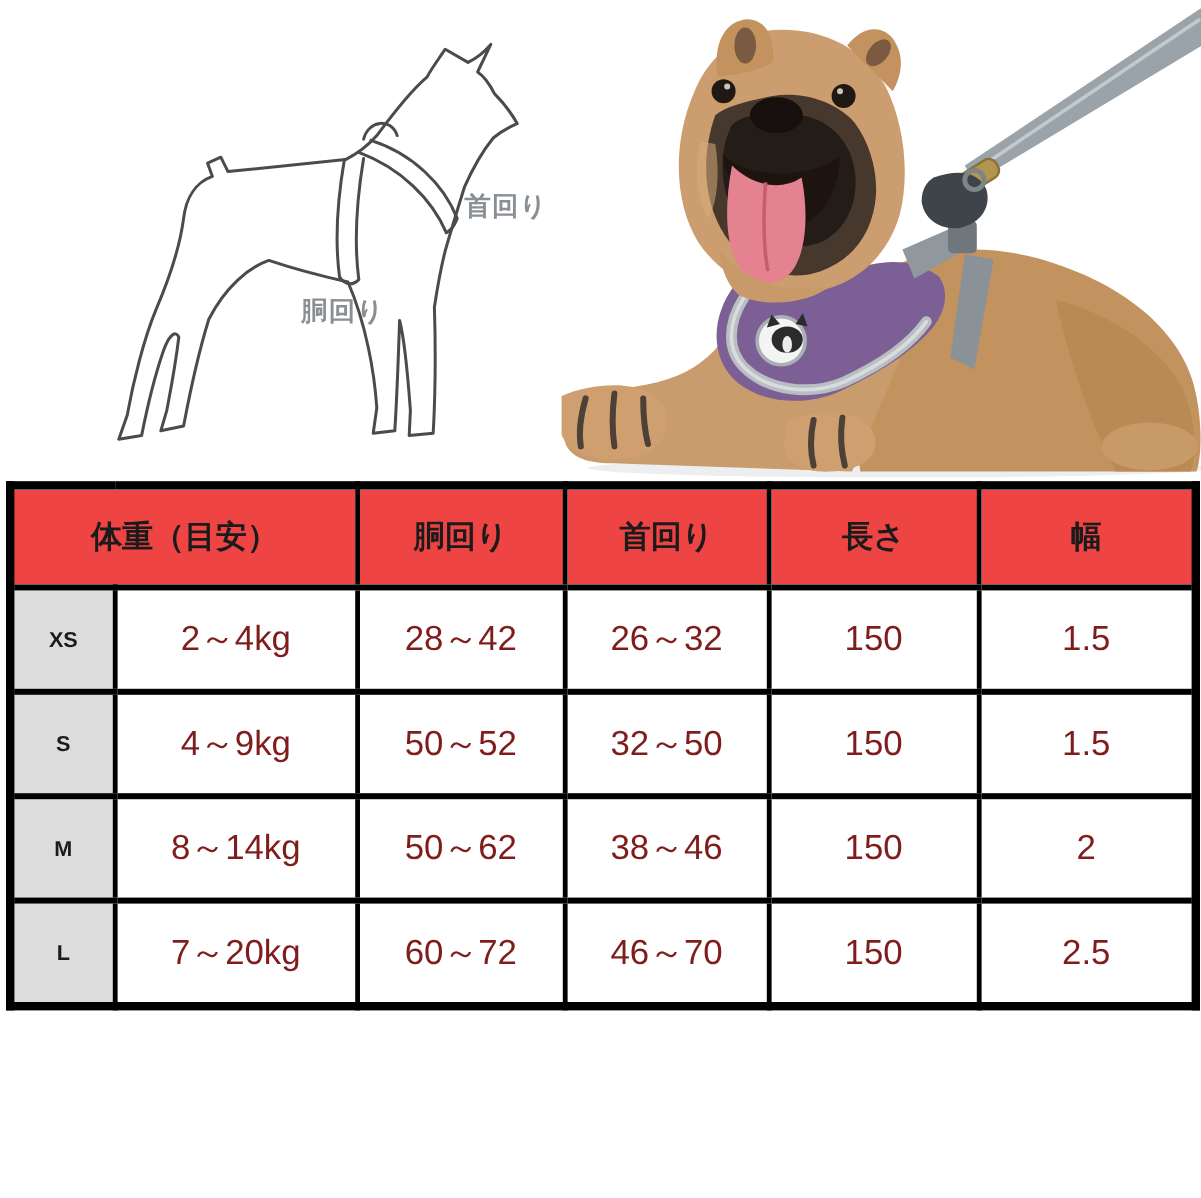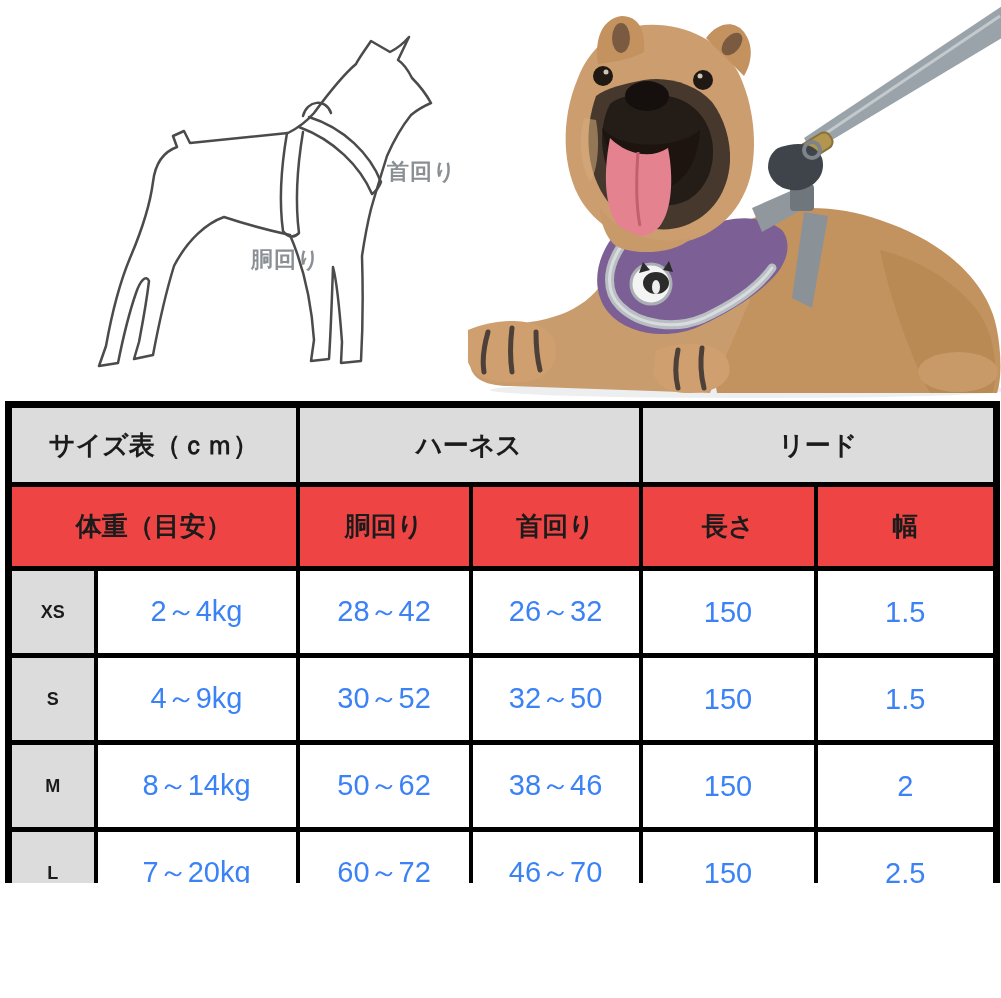--- a/index.html
+++ b/index.html
@@ -24,21 +24,21 @@
   }
   table.size-table th,table.size-table td{
     border:4px solid #000;border-top-width:5px;border-bottom-width:5px;
     text-align:center;vertical-align:middle;padding:0;
     overflow:hidden;white-space:nowrap;
   }
   tr.row-group th{height:74px;background:#dcdcdc;font-size:26px;font-weight:700;}
   tr.row-sub th{height:79px;background:#ef4444;font-size:26px;font-weight:700;}
   th.weight-head{padding-left:88px;}
   tr.row-data th{height:82px;background:#dcdcdc;font-size:18px;font-weight:700;}
-  tr.row-data td{height:82px;background:#fff;font-size:29px;font-weight:400;color:#3b82f6;}
+  tr.row-data td{height:82px;background:#fff;font-size:29px;font-weight:400;color:#7f1d1d;}
 </style>
 </head>
 <body>
 
 <div id="canvas">
 
   <svg id="line-drawing" viewBox="0 0 420 360" fill="none" stroke="#4b4b4b" stroke-width="2.5" stroke-linejoin="round" stroke-linecap="round">
     <path fill="#ffffff" d="
       M371,83 C366,74 360,66 352,58 C348,50 344,44 338,40
       L349,17 C343,24 336,29 330,32 L311,21 C305,30 299,38 296,44
@@ -149,44 +149,39 @@
     <table class="size-table">
       <colgroup>
         <col style="width:87px">
           <col style="width:202px">
           <col style="width:173px">
         <col style="width:170px">
           <col style="width:175px">
           <col style="width:181px">
       </colgroup>
       <tbody>
-          <tr class="row-group">
-        <th colspan="2">サイズ表（ｃｍ）</th>
-        <th colspan="2">ハーネス</th>
-        <th colspan="2">リード</th>
-      </tr>
       <tr class="row-sub">
         <th colspan="2" class="weight-head">体重（目安）</th>
         <th>胴回り</th>
         <th>首回り</th>
         <th>長さ</th>
         <th>幅</th>
       </tr>
       <tr class="row-data">
         <th>XS</th>
         <td>2～4kg</td>
         <td>28～42</td>
         <td>26～32</td>
         <td>150</td>
         <td>1.5</td>
       </tr>
       <tr class="row-data">
         <th>S</th>
         <td>4～9kg</td>
-        <td>30～52</td>
+        <td>50～52</td>
         <td>32～50</td>
         <td>150</td>
         <td>1.5</td>
       </tr>
       <tr class="row-data">
         <th>M</th>
         <td>8～14kg</td>
         <td>50～62</td>
         <td>38～46</td>
         <td>150</td>

